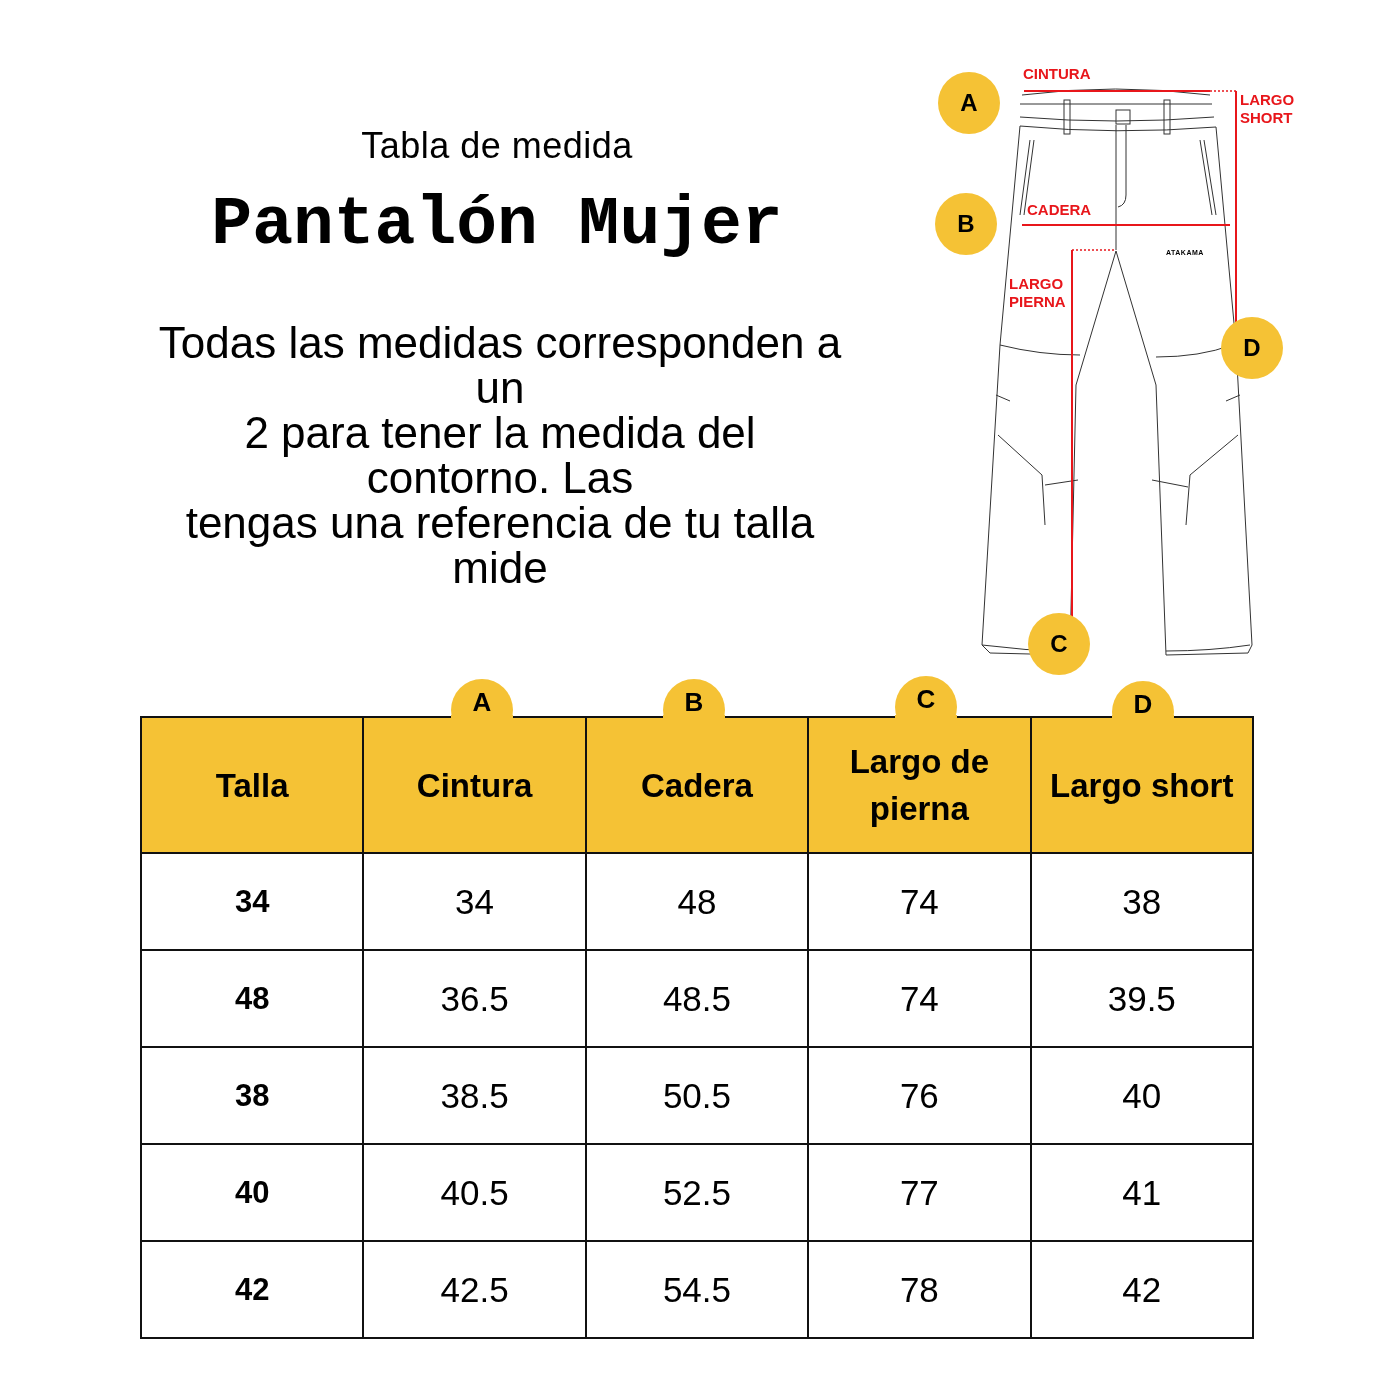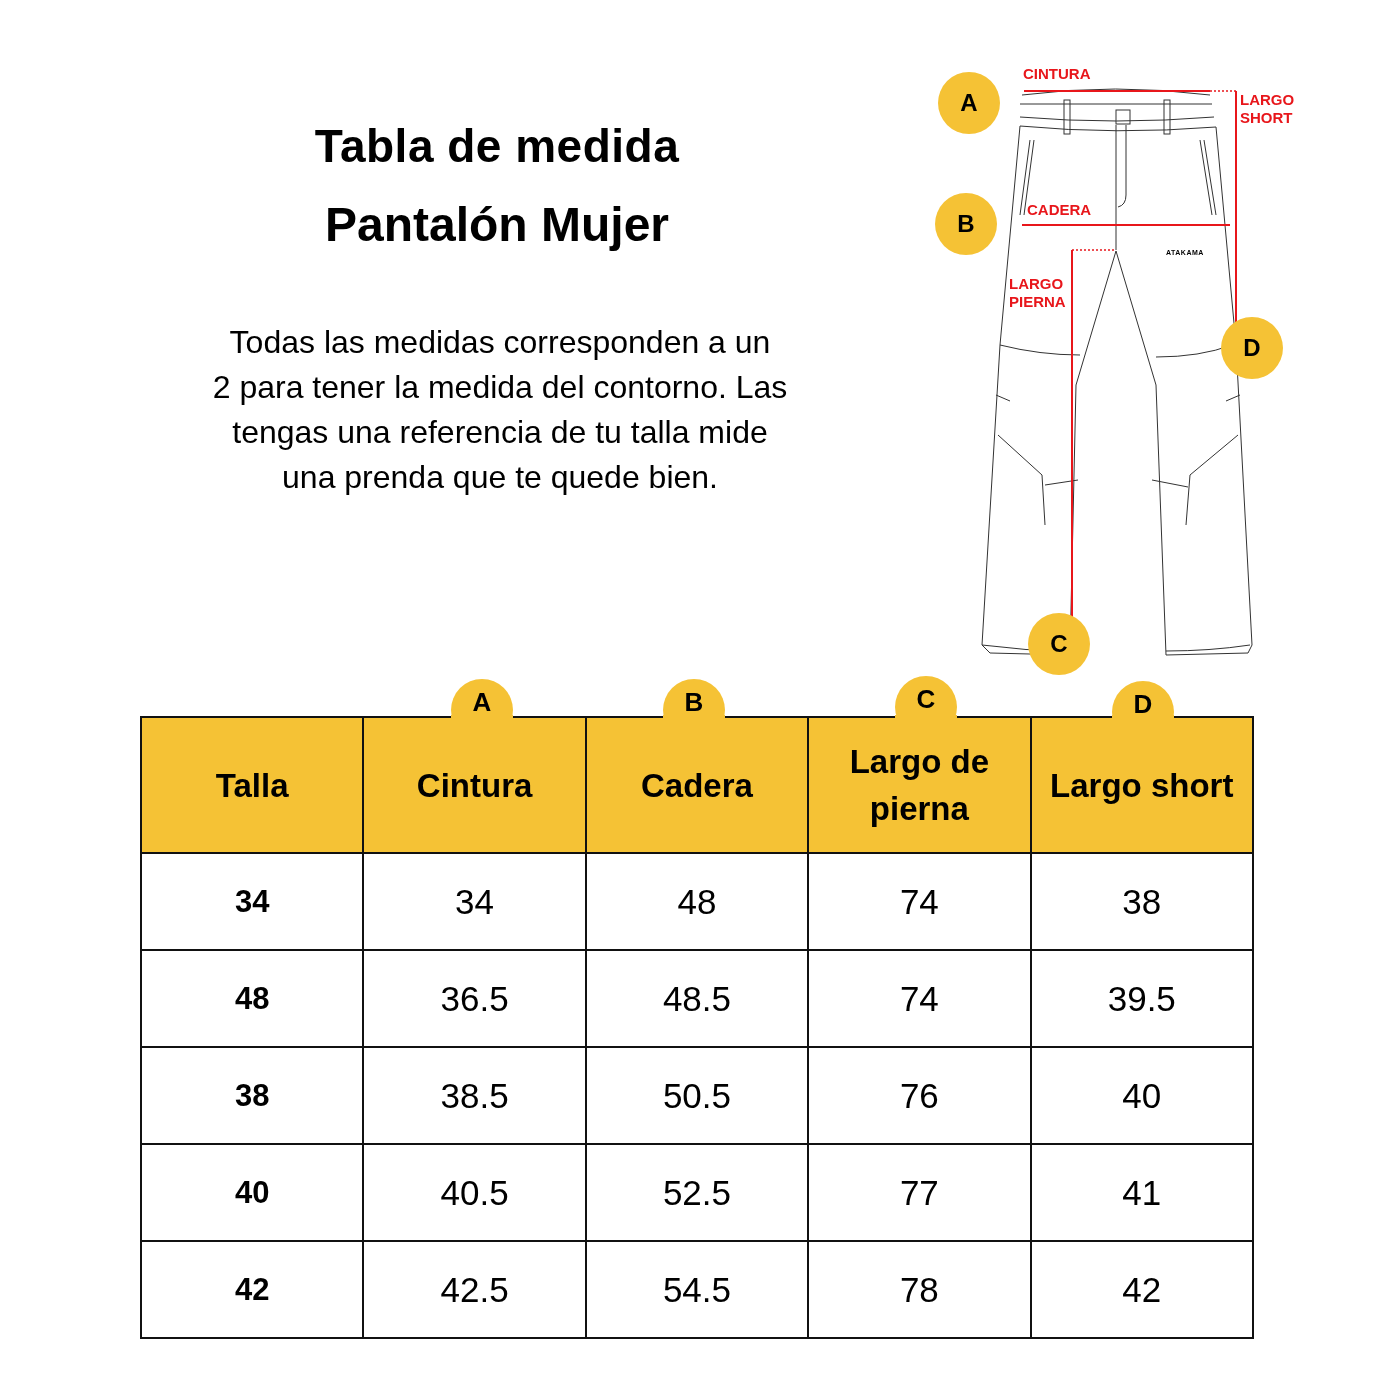--- a/index.html
+++ b/index.html
@@ -1,20 +1,20 @@
 <!DOCTYPE html>
 <html><head>
 <meta charset="utf-8">
 <style>
   html, body { margin: 0; padding: 0; background: #ffffff; }
   body { width: 1400px; height: 1400px; position: relative; overflow: hidden; font-family: "Liberation Sans", "DejaVu Sans", sans-serif; color: #000; }
 
-  .subtitle { position: absolute; left: 150px; width: 694px; top: 118px; text-align: center; font-size: 46px; font-weight: 700; line-height: 56px; letter-spacing: 0.5px; }
-  .title { position: absolute; left: 150px; width: 694px; top: 185px; text-align: center; font-size: 48px; font-weight: 700; line-height: 80px; }
-  .desc { position: absolute; left: 150px; width: 700px; top: 320px; text-align: center; font-size: 32px; line-height: 45px; }
+  .subtitle { position: absolute; left: 150px; width: 694px; top: 118px; text-align: center; font-size: 36px; font-weight: 400; line-height: 56px; letter-spacing: 0.5px; }
+  .title { position: absolute; left: 150px; width: 694px; top: 185px; text-align: center; font-size: 68px; font-weight: 700; line-height: 80px; font-family: Liberation Mono, monospace; }
+  .desc { position: absolute; left: 150px; width: 700px; top: 320px; text-align: center; font-size: 44px; line-height: 45px; }
 
   
   .diagram { position: absolute; left: 930px; top: 55px; width: 380px; height: 640px; }
   .diagram svg { position: absolute; left: 0; top: 0; }
   .dlabel { position: absolute; color: #e8161b; font-weight: 700; font-size: 15px; line-height: 18px; }
   .badge { position: absolute; width: 62px; height: 62px; border-radius: 50%; background: #f5c235; display: flex; align-items: center; justify-content: center; font-weight: 700; font-size: 24px; }
   .brand { position: absolute; font-size: 7px; font-weight: 700; letter-spacing: 0.5px; }
 
   
   .tbl-wrap { position: absolute; left: 140px; top: 716px; width: 1298px; }
@@ -29,21 +29,20 @@
 </head>
 <body>
 
 <div class="subtitle">Tabla de medida</div>
 <div class="title">Pantalón Mujer</div>
 
 <div class="desc">
   <div>Todas las medidas corresponden a un</div>
   <div>2 para tener la medida del contorno. Las</div>
   <div>tengas una referencia de tu talla mide</div>
-  <div>una prenda que te quede bien.</div>
 </div>
 
 <div class="diagram">
   <svg width="380" height="640" viewBox="0 0 380 640" fill="none">
     <g stroke="#333" stroke-width="1">
 
       <path d="M92 40 Q185 28 280 40"></path>
       <path d="M90 49 L282 49"></path>
       <path d="M90 62 Q186 70 284 62"></path>
       <path d="M90 71 Q186 80 286 72"></path>

